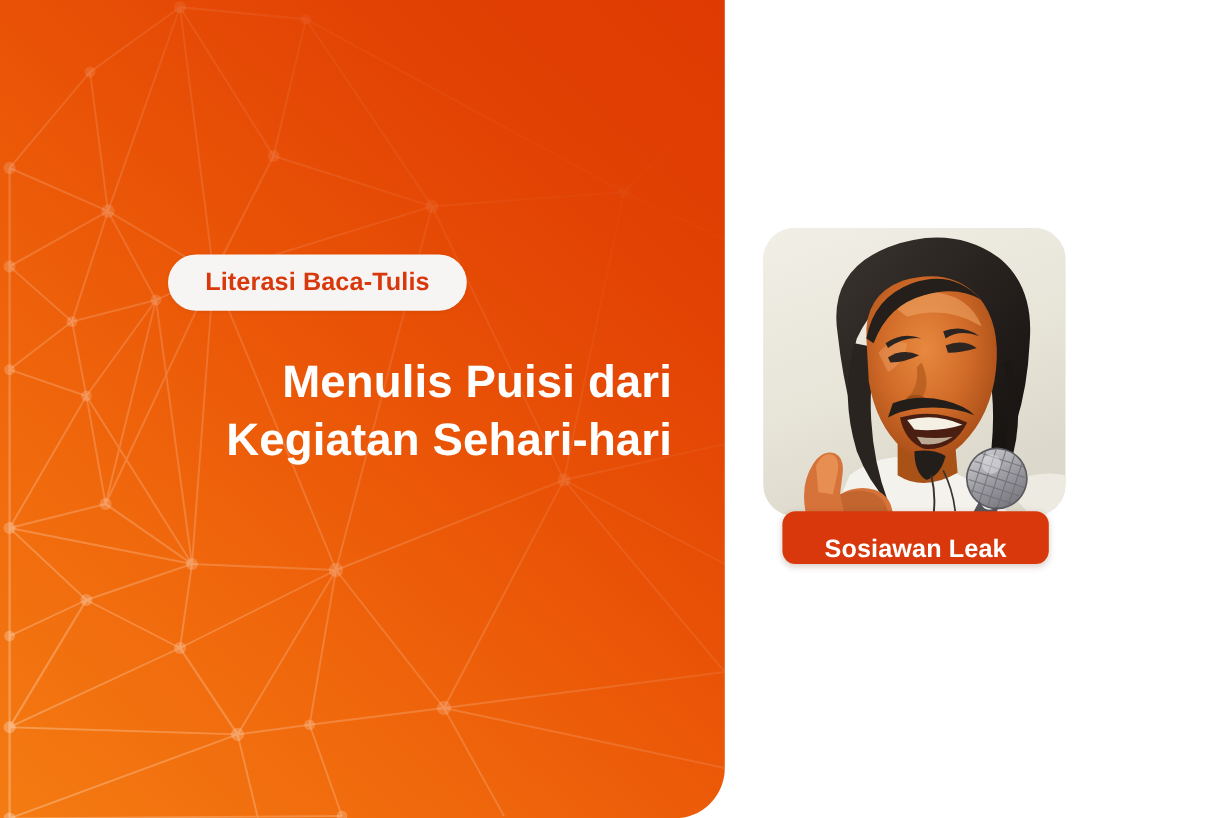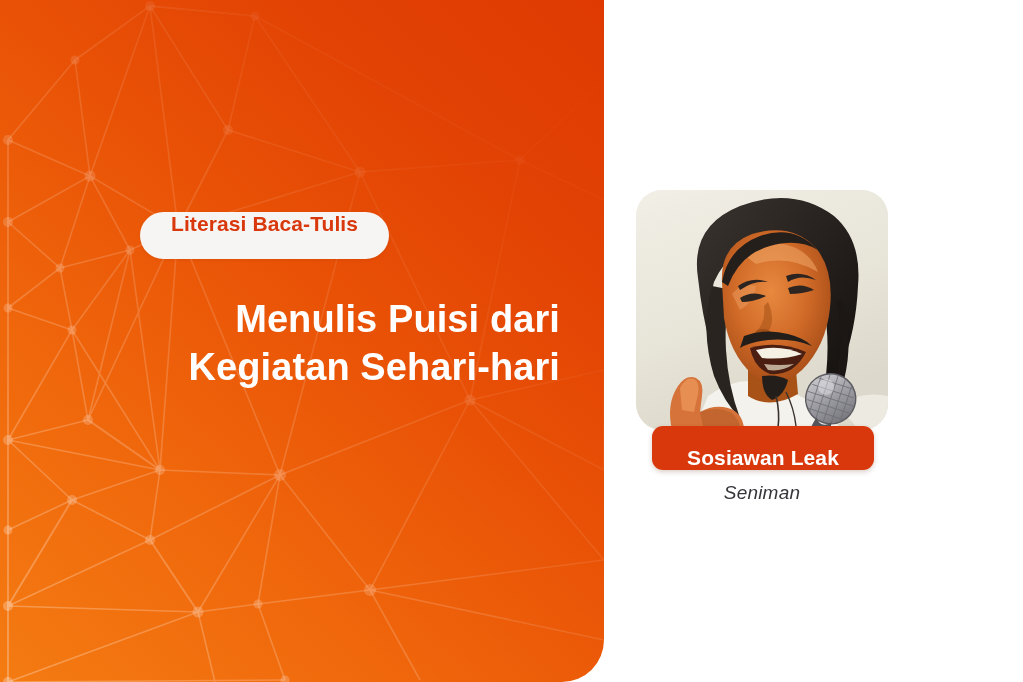--- a/index.html
+++ b/index.html
@@ -31,21 +31,21 @@
     pointer-events:none;
   }
   .mesh-layer svg { display:block; width:604px; height:682px; }
 
   
   .category-pill {
     position:absolute;
     left:140px; top:212px;
     height:47px;
     padding:0 31px;
-    display:flex; align-items:flex-start;
+    display:flex; align-items:center;
     background:#F7F5F3;
     border-radius:24px;
     box-shadow:0 1px 3px rgba(120,40,0,0.13);
   }
   .category-pill .pill-text {
     color:#D9380C;
     font-size:21px;
     font-weight:bold;
     letter-spacing:0.1px;
     white-space:nowrap;
@@ -364,16 +364,15 @@
             <path d="M18 48 Q26 58 34 48 L38 70 Q26 78 14 70 Z" fill="#55555C"></path>
           </g>
         </g>
       </svg>
     </div>
 
     <div class="person-name-badge">
       <span class="name-text">Sosiawan Leak</span>
     </div>
 
-    <div class="person-role">Seniman</div>
   </div>
 
 </div>
 
 </body></html>

